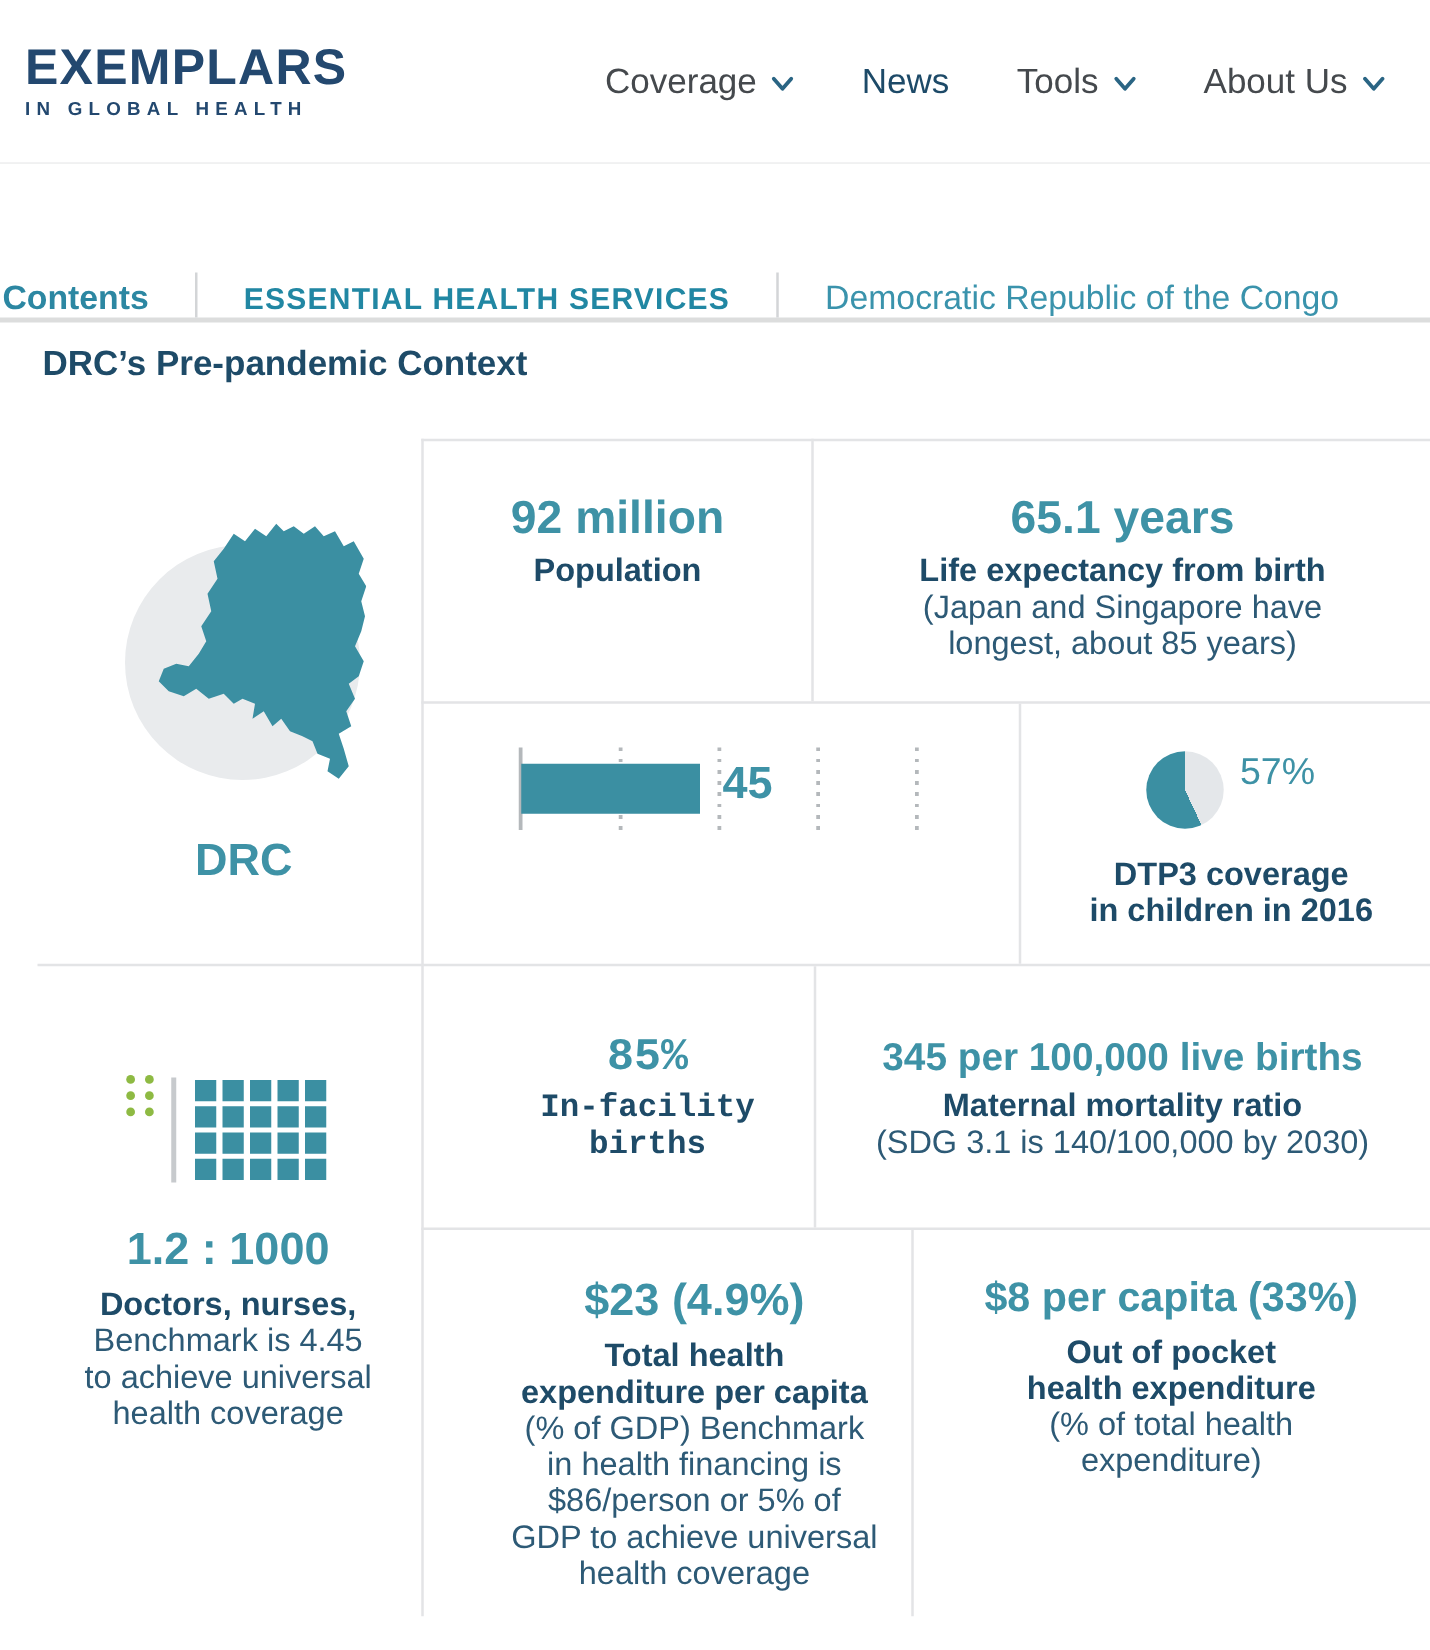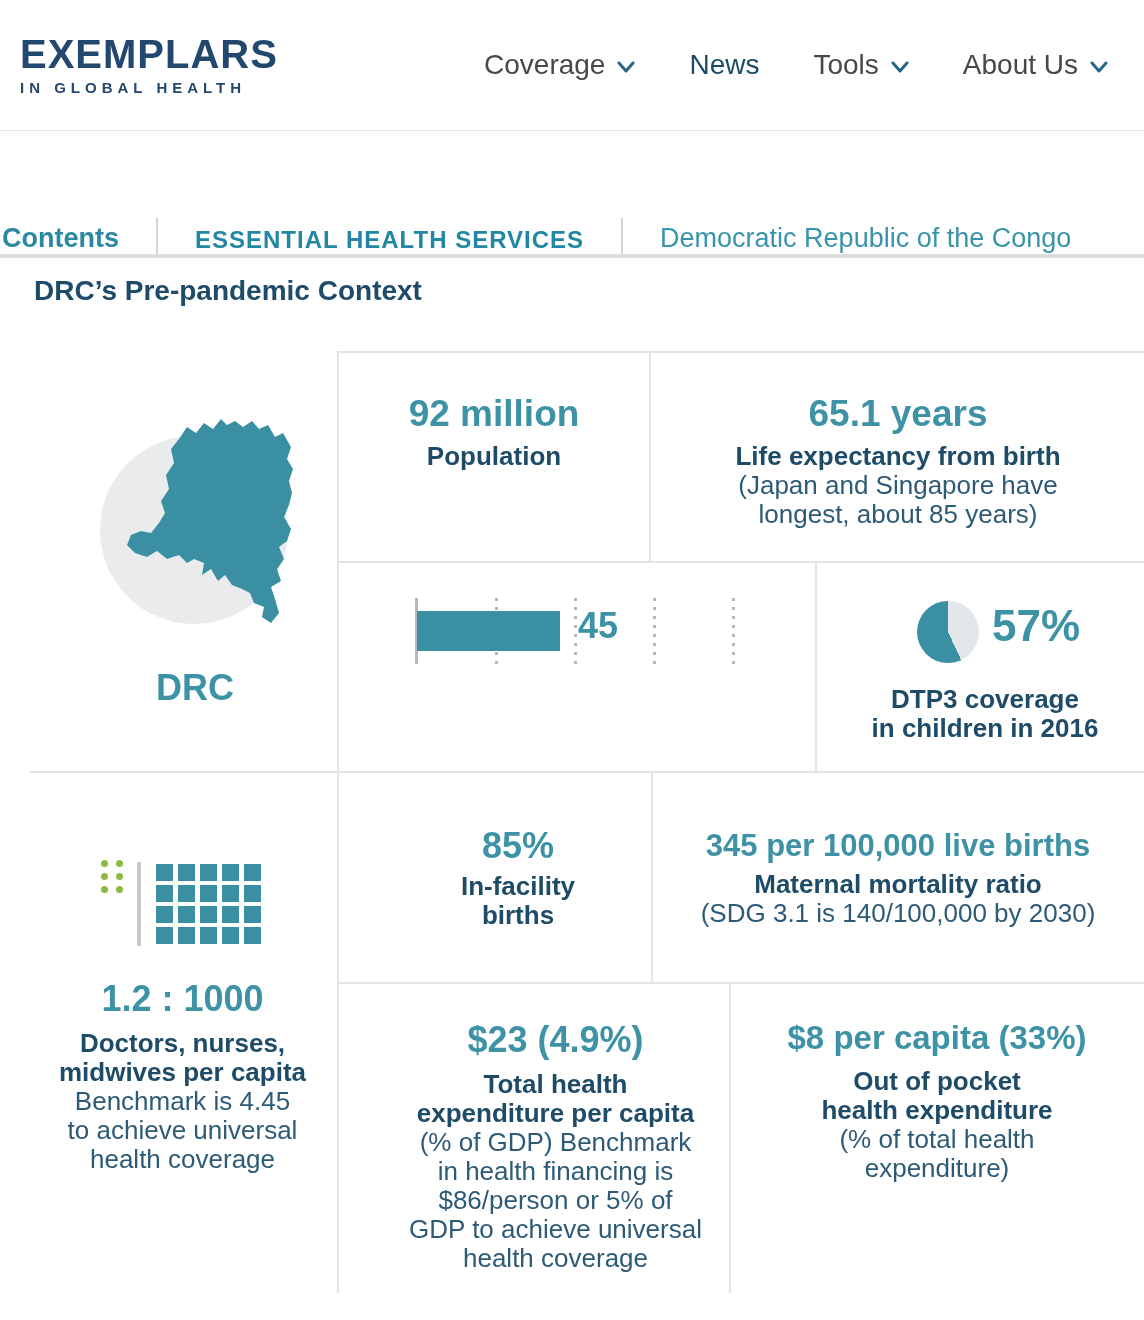--- a/index.html
+++ b/index.html
@@ -51,21 +51,21 @@
 
   
   .uhc-axis { position:absolute; left:415px; top:247px; width:3px; height:66px; background:#b4b8bb; }
   .uhc-grid { position:absolute; top:247px; width:3px; height:66px;
     background:repeating-linear-gradient(#b4b8bb 0 3px, transparent 3px 9px); }
   .uhc-bar { position:absolute; left:417px; top:260px; height:40px; background:#3b8fa2; }
   .uhc-value { position:absolute; left:578px; top:254px; font-size:36px; font-weight:700; color:#3e92a6; }
 
   
   .pie { position:absolute; left:917px; top:250px; width:62px; height:62px; border-radius:50%; }
-  .pie-value { position:absolute; left:992px; top:250px; font-size:44px; font-weight:700; color:#3e92a6; }
+  .pie-value { position:absolute; left:992px; top:250px; font-size:30px; font-weight:400; color:#3e92a6; }
 
   
   .wf-dots { position:absolute; left:101px; top:509px; display:grid;
     grid-template-columns:repeat(2,7px); grid-template-rows:repeat(3,7px); gap:6px 8px; }
   .wf-dots span { width:7px; height:7px; border-radius:50%; background:#8eba43; }
   .wf-divider { position:absolute; left:137px; top:511px; width:4px; height:84px; background:#c7cacd; }
   .wf-squares { position:absolute; left:156px; top:513px; display:grid;
     grid-template-columns:repeat(5,17px); grid-template-rows:repeat(4,17px); gap:4px 5px; }
   .wf-squares span { width:17px; height:17px; background:#3b8fa2; }
 </style>
@@ -190,27 +190,26 @@
       <span></span>
     <span></span>
       <span></span>
       <span></span>
       <span></span>
       <span></span>
   </div>
   <div class="cellblock" style="left:30px; top:627px; width:305px;">
     <div class="stat-value">1.2 : 1000</div>
     <div class="lbl-bold mt10">Doctors, nurses,</div>
-    <div class="lbl-bold">midwives per capita</div>
     <div class="lbl-reg">Benchmark is 4.45</div>
     <div class="lbl-reg">to achieve universal</div>
     <div class="lbl-reg">health coverage</div>
   </div>
 
-  <div class="cellblock" style="left:338px; top:474px; width:360px;">
+  <div class="cellblock" style="left:338px; top:474px; width:360px;font-family:Liberation Mono, monospace;">
     <div class="stat-value">85%</div>
     <div class="lbl-bold mt6">In-facility</div>
     <div class="lbl-bold">births</div>
   </div>
 
   <div class="cellblock" style="left:652px; top:477px; width:492px;">
     <div class="stat-value md">345 per 100,000 live births</div>
     <div class="lbl-bold mt6">Maternal mortality ratio</div>
     <div class="lbl-reg">(SDG 3.1 is 140/100,000 by 2030)</div>
   </div>

